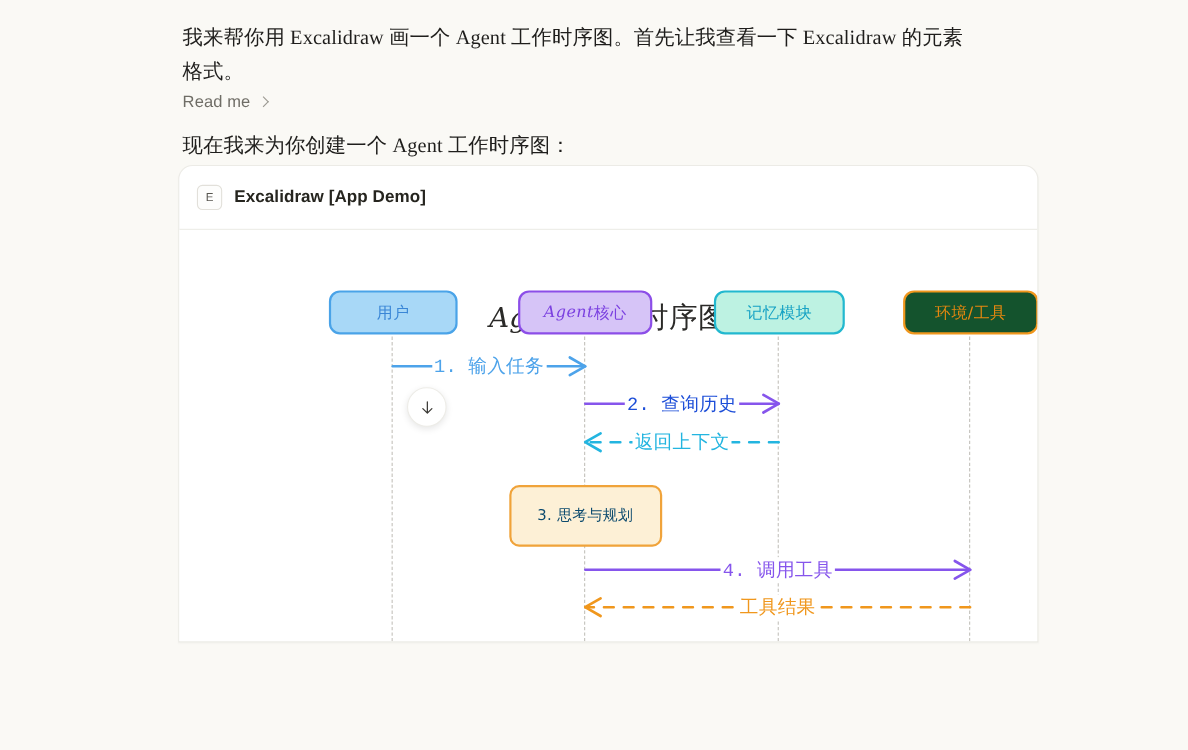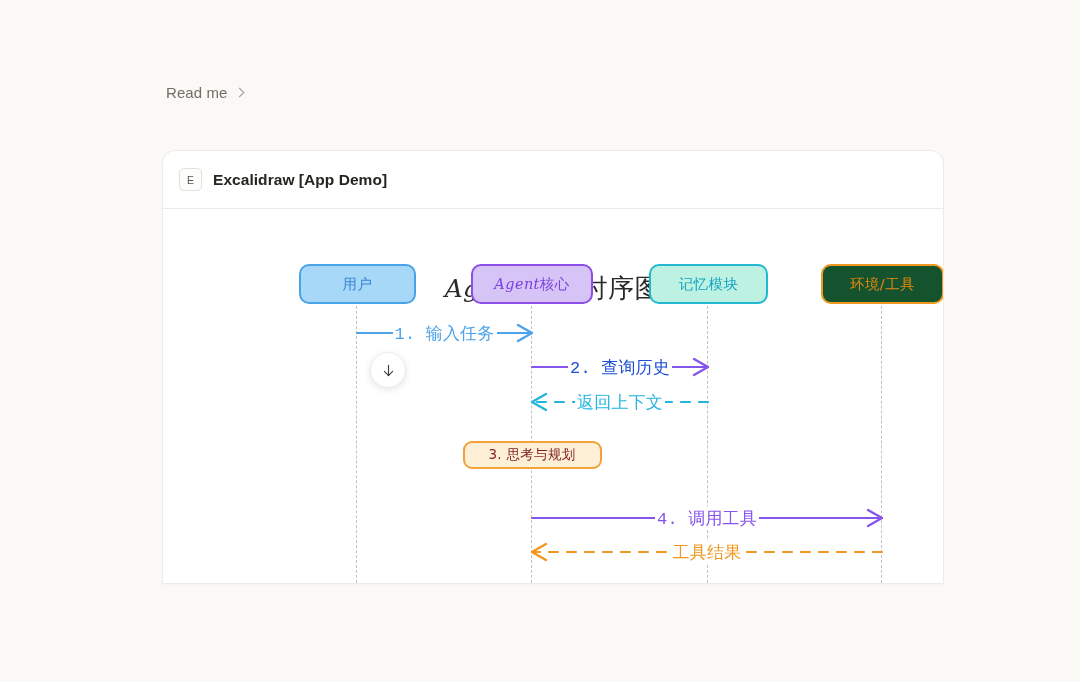--- a/index.html
+++ b/index.html
@@ -291,26 +291,28 @@
     width: 2.1px;
     border-radius: 1px;
     background: #3d3b36;
   }
 </style>
 </head>
 <body>
 
 <div class="conv">
 
+  <div class="msg-para p1">我来帮你用 Excalidraw 画一个 Agent 工作时序图。首先让我查看一下 Excalidraw 的元素格式。</div>
 
   <div class="readme-row">
     <span class="readme-label">Read me</span>
     <span class="chev-right"></span>
   </div>
 
+  <div class="msg-para p2">现在我来为你创建一个 Agent 工作时序图：</div>
 
   <div class="card">
 
     <div class="card-header">
       <span class="app-badge">E</span>
       <span class="card-title">Excalidraw [App Demo]</span>
     </div>
 
     <div class="canvas">
 
@@ -366,21 +368,21 @@
 
       <div id="msg-labels">
           <div class="msg-label" style="left: 281.5px; top: 124px; color: rgb(77, 163, 234);">1. 输入任务</div>
           <div class="msg-label" style="left: 457px; top: 158px; color: #1d4ed8;">2. 查询历史</div>
           <div class="msg-label" style="left: 457px; top: 193px; color: rgb(35, 181, 224);">返回上下文</div>
           <div class="msg-label" style="left: 544px; top: 309px; color: rgb(134, 85, 236); text-align: center;">4. 调用工具</div>
           <div class="msg-label" style="left: 544px; top: 343px; color: rgb(240, 151, 29);">工具结果</div>
         </div>
 
       <div id="notes">
-          <div class="note-box" style="width: 139px; height: 28px; left: 299.5px; top: 232px; background: rgb(253, 240, 214); border-color: rgb(240, 163, 58); color: #7f1d1d;">3. 思考与规划</div>
+          <div class="note-box" style="width: 139px; height: 56px; left: 299.5px; top: 232px; background: rgb(253, 240, 214); border-color: rgb(240, 163, 58); color: #0c4a6e;">3. 思考与规划</div>
         </div>
 
     </div>
   </div>
 
   <div class="scroll-btn">
     <svg width="15" height="15" viewBox="0 0 16 16">
       <path d="M8 2.4 L8 13.2 M3.6 9 L8 13.4 L12.4 9" stroke="#3b3935" stroke-width="1.2" fill="none" stroke-linecap="round" stroke-linejoin="round"></path>
     </svg>
   </div>

